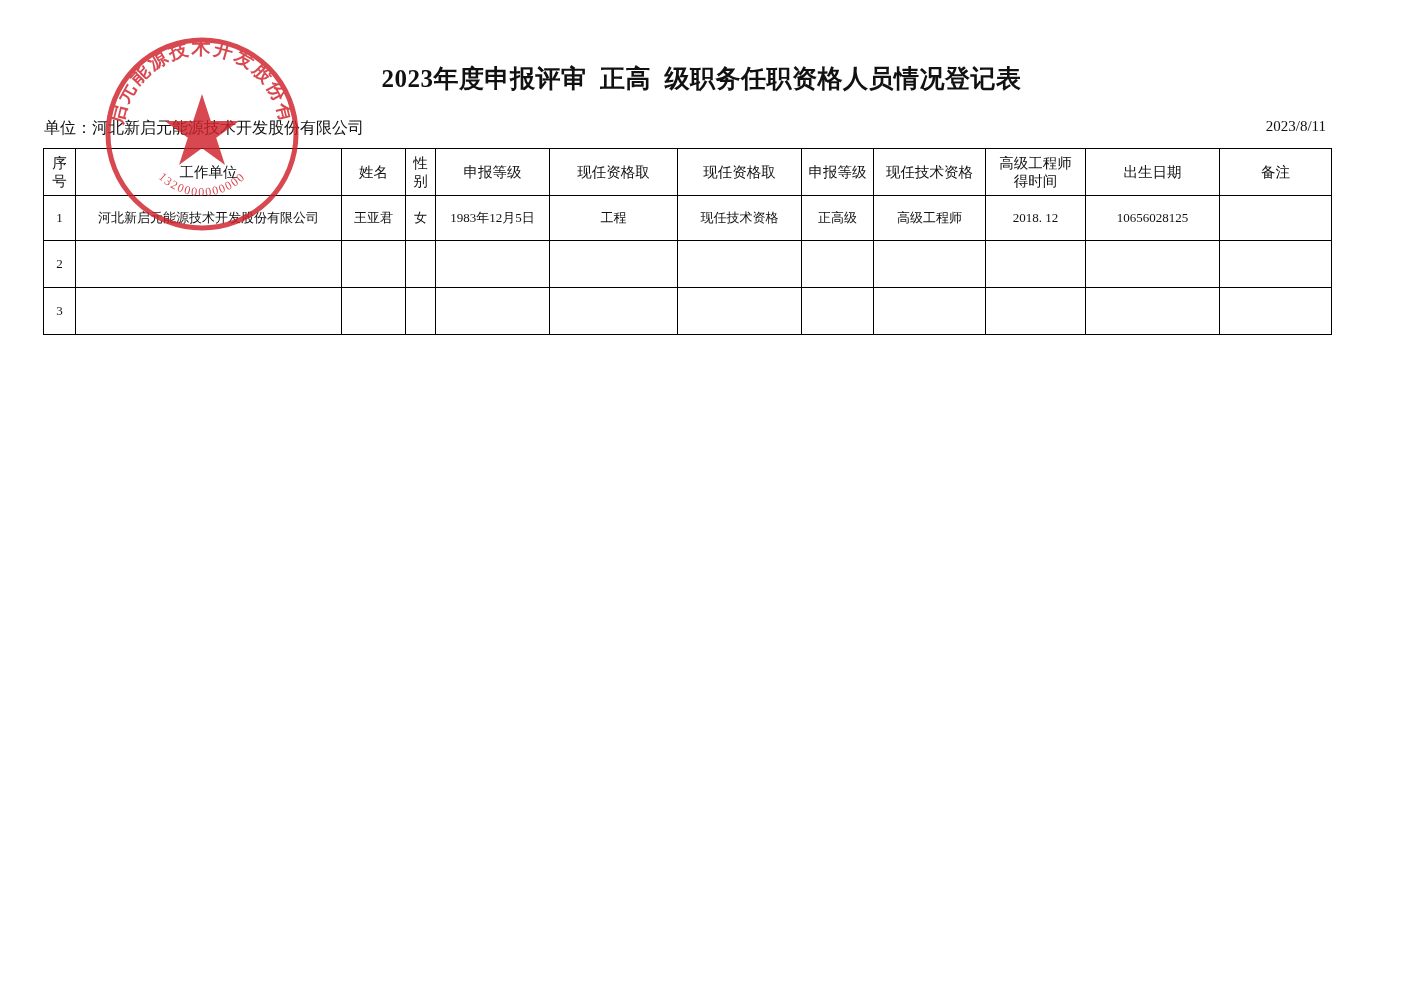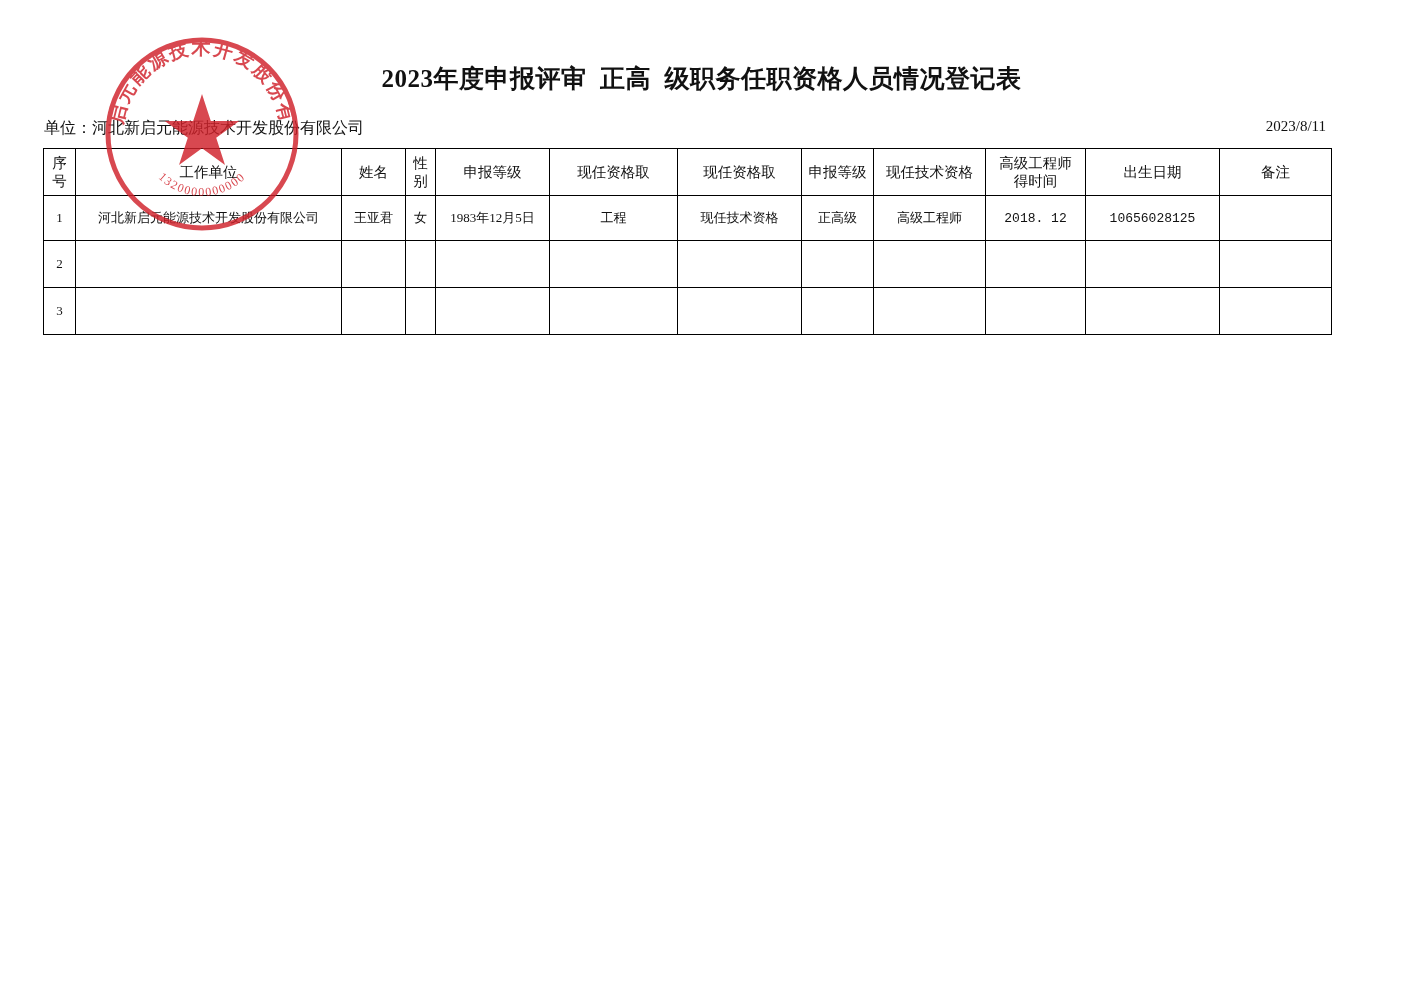--- a/index.html
+++ b/index.html
@@ -102,21 +102,21 @@
   .hdr-seq {
     line-height: 1.05;
     font-size: 14px;
   }
   .hdr-sex {
     line-height: 1.05;
     font-size: 14px;
   }
   .cell-seq { font-size: 12.5px; }
   .cell-org { font-size: 13.5px; }
-  .cell-num { font-family: Liberation Mono, monospace; }
+  .cell-num { font-family: Liberation Serif, serif; }
 
   
   .seal {
     position: absolute;
     left: 96px;
     top: 28px;
     width: 212px;
     height: 212px;
     pointer-events: none;
     opacity: 0.82;

